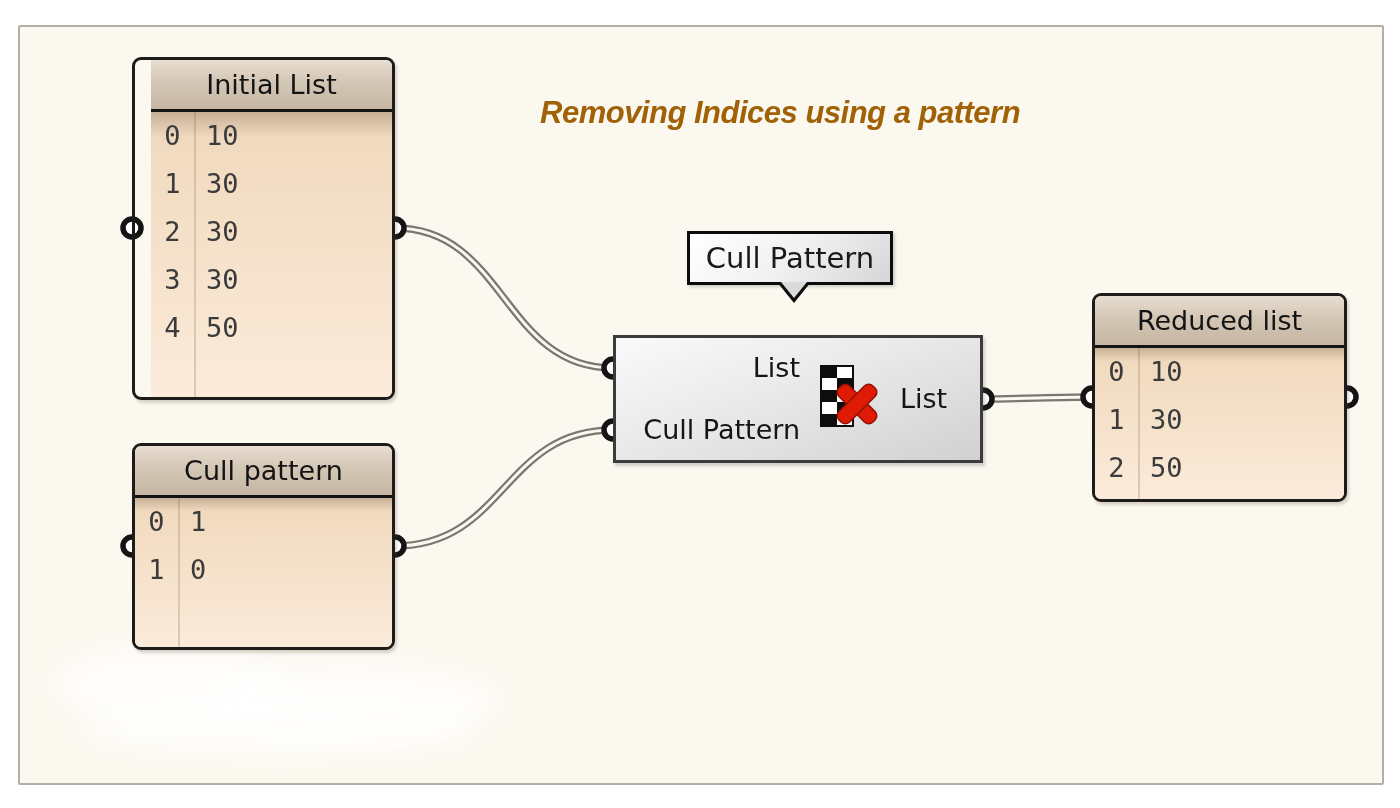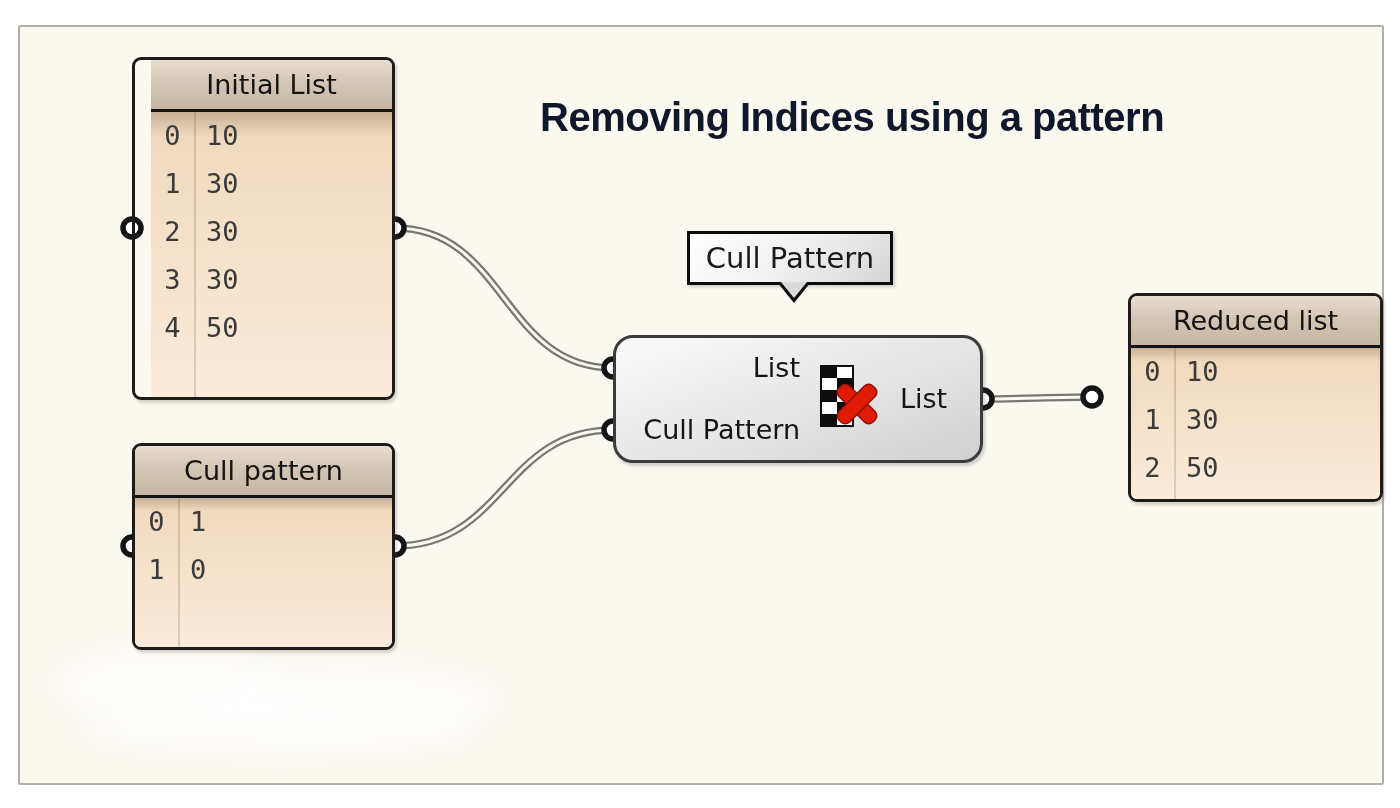--- a/index.html
+++ b/index.html
@@ -18,44 +18,44 @@
   .panel-divider{height:3px;background:#141414;flex:0 0 auto;}
   .panel-body{flex:1 1 auto;position:relative;
     background:linear-gradient(180deg,#c8b096 0%,#f0dabf 9%,#f5e1c9 45%,#fbebdb 100%);}
   .col-sep{position:absolute;left:43px;top:0;bottom:0;width:2px;background:rgba(120,85,50,.22);}
   .panel-row{display:flex;height:48px;position:relative;font-family:"DejaVu Sans Mono",monospace;
     font-size:27px;color:#3b3b3b;}
   .panel-row .idx{width:43px;text-align:center;line-height:48px;}
   .panel-row .val{padding-left:12px;line-height:48px;}
   #panel-initial{left:132px;top:57px;width:263px;height:343px;padding-left:16px;}
   #panel-cull{left:132px;top:443px;width:263px;height:207px;}
-  #panel-reduced{left:1092px;top:293px;width:255px;height:209px;margin-left:36px;}
+  #panel-reduced{left:1092px;top:293px;width:255px;height:209px;}
   
   .component{position:absolute;left:613px;top:335px;width:370px;height:128px;z-index:3;
-    box-sizing:border-box;border:3px solid #3b3b3b;border-radius:20px;
+    box-sizing:border-box;border:3px solid #3b3b3b;border-radius:0;
     background:linear-gradient(160deg,#fafafa 0%,#e9e9e9 45%,#d1d1d1 100%);
     box-shadow:2px 3px 3px rgba(80,80,80,.25);text-decoration:underline;}
   .comp-label{position:absolute;font-size:27px;color:#141414;height:34px;line-height:34px;white-space:nowrap;}
   .lbl-in{left:0;width:184px;text-align:right;}
   .lbl-in1{top:13px;} .lbl-in2{top:75px;}
   .lbl-out{left:284px;top:44px;}
   .comp-icon{position:absolute;left:202px;top:26px;}
   
   .tooltip{position:absolute;left:687px;top:231px;z-index:4;}
   .tooltip-box{width:206px;height:54px;box-sizing:border-box;border:3px solid #0c0c0c;
     background:linear-gradient(135deg,#ffffff 0%,#f1f1f1 50%,#d6d6d6 100%);
     text-align:center;font-size:29px;color:#1a1a1a;line-height:48px;
     box-shadow:2px 2px 3px rgba(0,0,0,.18);}
   .tail-outer{position:absolute;left:90px;top:51px;width:0;height:0;
     border-left:17px solid transparent;border-right:17px solid transparent;border-top:21px solid #0c0c0c;}
   .tail-inner{position:absolute;left:94px;top:51px;width:0;height:0;
     border-left:13px solid transparent;border-right:13px solid transparent;border-top:16px solid #dadada;}
   
   .canvas-title{position:absolute;left:540px;top:95px;z-index:3;font-family:"Liberation Sans",sans-serif;
-    font-weight:bold;font-size:40px;letter-spacing:-0.5px;color:#0f172a;white-space:nowrap;}
+    font-weight:bold;font-size:31px;letter-spacing:-0.5px;color:#a16207;white-space:nowrap;font-style:italic;}
 </style>
 </head>
 <body>
 
 <div class="gh-canvas"></div>
 
 <div class="cloud" style="left:55px;top:645px;width:230px;height:80px;"></div>
 <div class="cloud" style="left:200px;top:665px;width:300px;height:70px;"></div>
 <div class="cloud" style="left:80px;top:700px;width:400px;height:55px;"></div>
 

